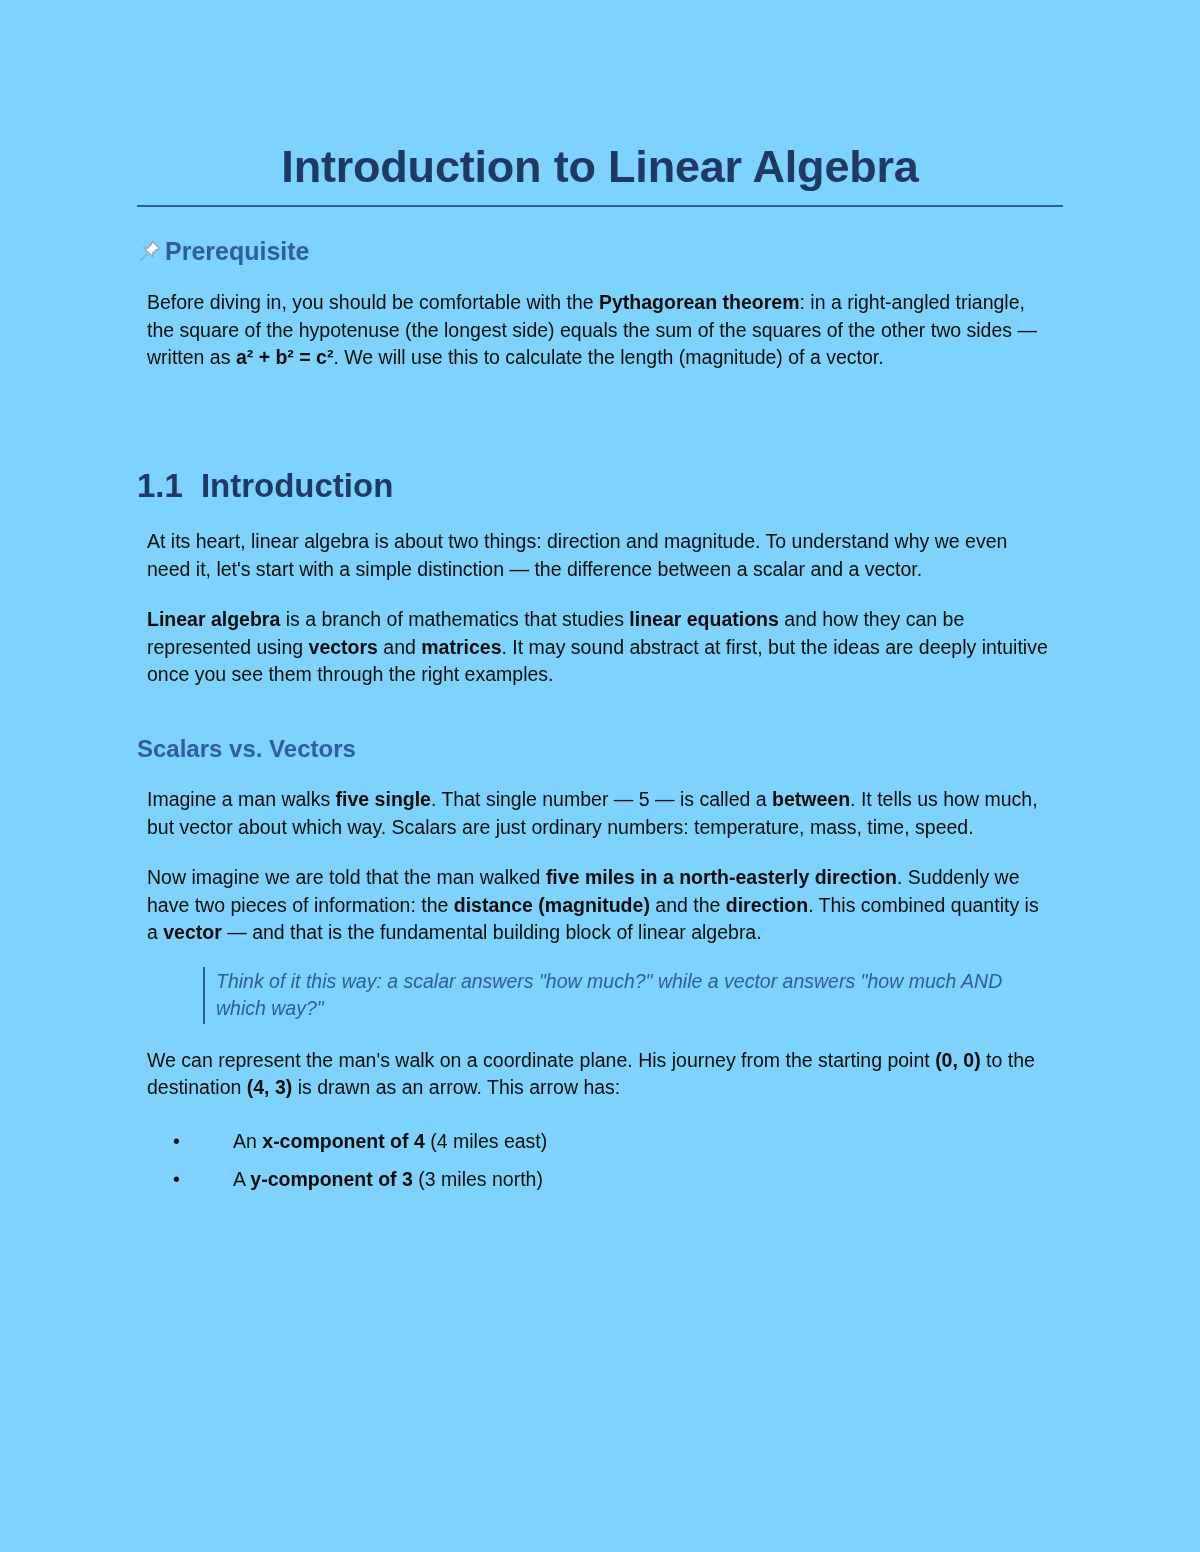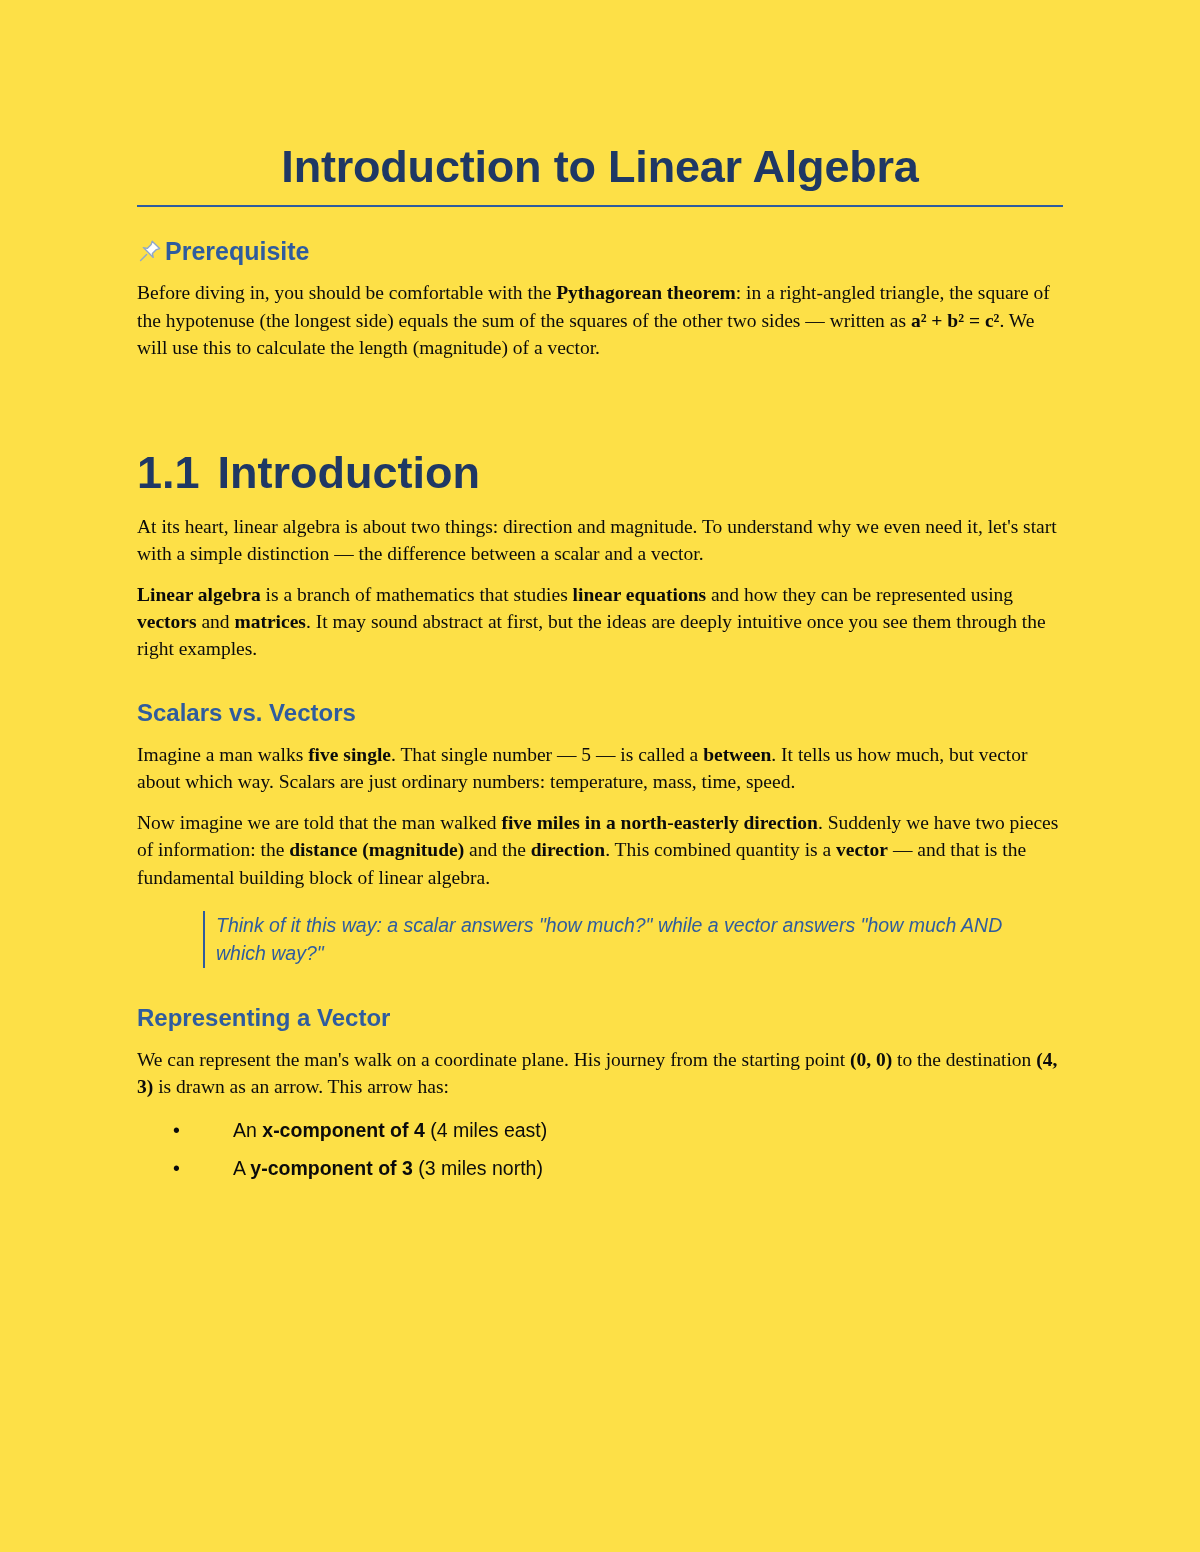--- a/index.html
+++ b/index.html
@@ -8,21 +8,21 @@
     background: #ffffff;
   }
   body {
     font-family: "Liberation Sans", sans-serif;
     color: #000000;
   }
   .page {
     position: relative;
     width: 1200px;
     height: 1552px;
-    background: #fde047;
+    background: #7dd3fc;
     box-sizing: border-box;
     padding: 0;
     overflow: hidden;
   }
   .content {
     position: absolute;
     left: 137px;
     top: 0;
     width: 926px;
   }
@@ -61,36 +61,35 @@
   }
   .callout-heading-text {
     font-size: 25px;
     font-weight: bold;
     color: #2F5C9E;
     line-height: 1.2;
   }
 
   
   p.body {
-    margin: 0;
+    margin: 10px;
     padding-top: 13px;
     font-size: 19.5px;
     line-height: 1.41;
     color: #0b0b0b;
     text-align: left;
-    font-family: Liberation Serif, serif;
   }
 
   b, strong { font-weight: bold; }
 
   
   .section-heading {
     margin: 0;
     padding-top: 84px;
-    font-size: 45px;
+    font-size: 33px;
     font-weight: bold;
     color: #1F3864;
     line-height: 1.2;
   }
   .section-heading .num {
     margin-right: 18px;
   }
 
   
   .sub-heading {
@@ -172,21 +171,20 @@
     <p class="body"><b>Linear algebra</b><span> is a branch of mathematics that studies </span><b>linear equations</b><span> and how they can be represented using </span><b>vectors</b><span> and </span><b>matrices</b><span>. It may sound abstract at first, but the ideas are deeply intuitive once you see them through the right examples.</span></p>
 
     <h3 class="sub-heading">Scalars vs. Vectors</h3>
 
     <p class="body"><span>Imagine a man walks </span><b>five single</b><span>. That single number — 5 — is called a </span><b>between</b><span>. It tells us how much, but vector about which way. Scalars are just ordinary numbers: temperature, mass, time, speed.</span></p>
 
     <p class="body"><span>Now imagine we are told that the man walked </span><b>five miles in a north-easterly direction</b><span>. Suddenly we have two pieces of information: the </span><b>distance (magnitude)</b><span> and the </span><b>direction</b><span>. This combined quantity is a </span><b>vector</b><span> — and that is the fundamental building block of linear algebra.</span></p>
 
     <blockquote class="quote">Think of it this way: a scalar answers "how much?" while a vector answers "how much AND which way?"</blockquote>
 
-    <h3 class="sub-heading">Representing a Vector</h3>
 
     <p class="body"><span>We can represent the man's walk on a coordinate plane. His journey from the starting point </span><b>(0, 0)</b><span> to the destination </span><b>(4, 3)</b><span> is drawn as an arrow. This arrow has:</span></p>
 
     <ul class="bullets">
       <li>
         <span class="dot">•</span>
         <span class="li-text"><span>An </span><b>x-component of 4</b><span> (4 miles east)</span></span>
       </li>
       <li>
         <span class="dot">•</span>

